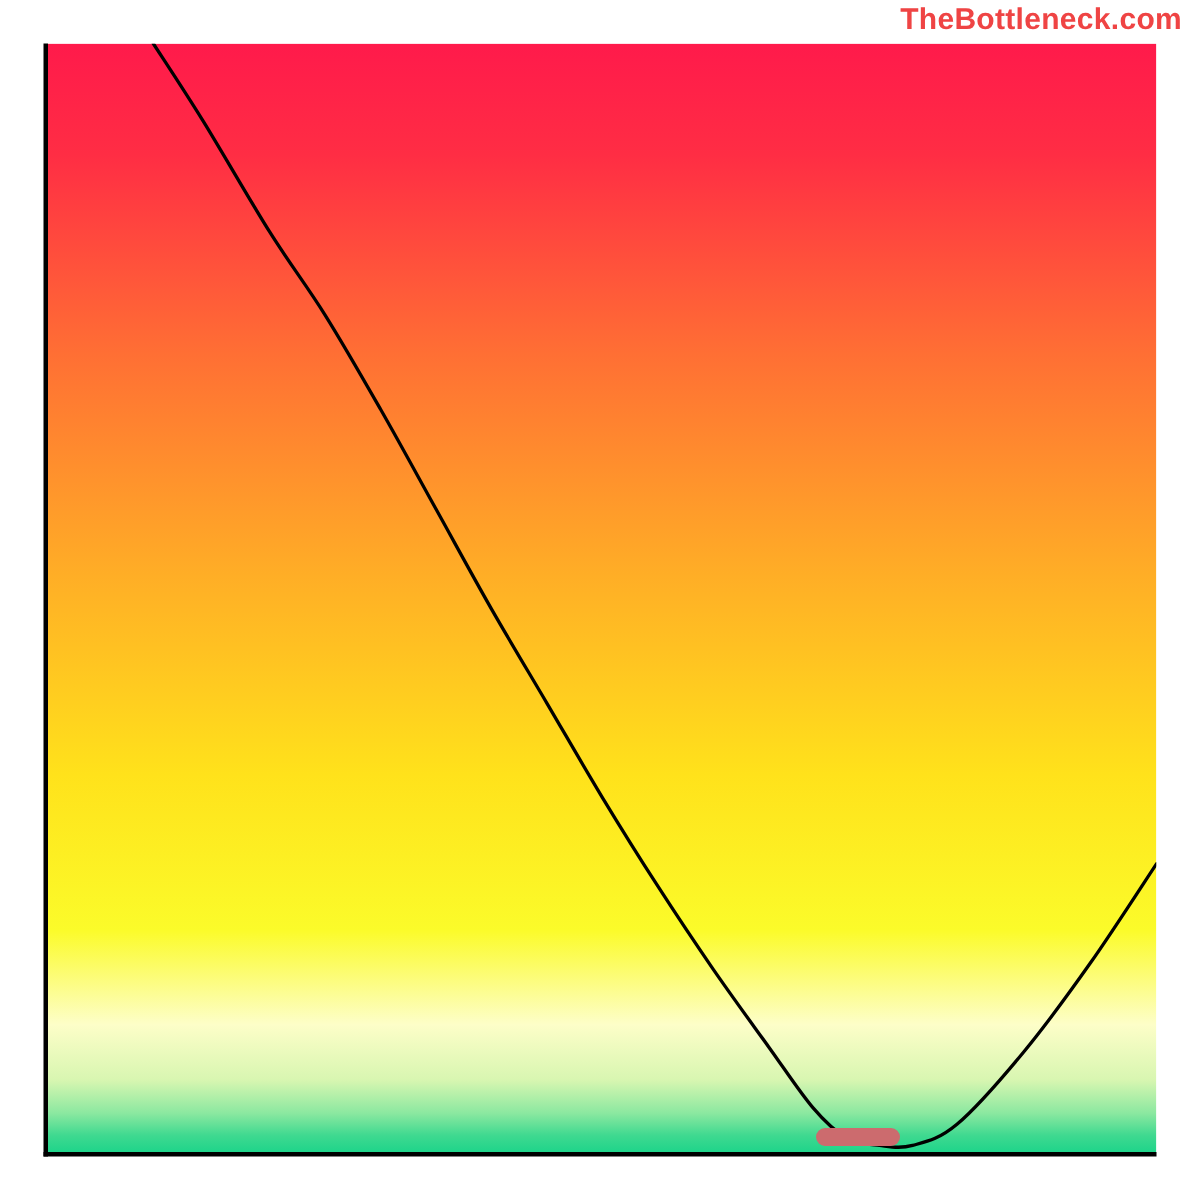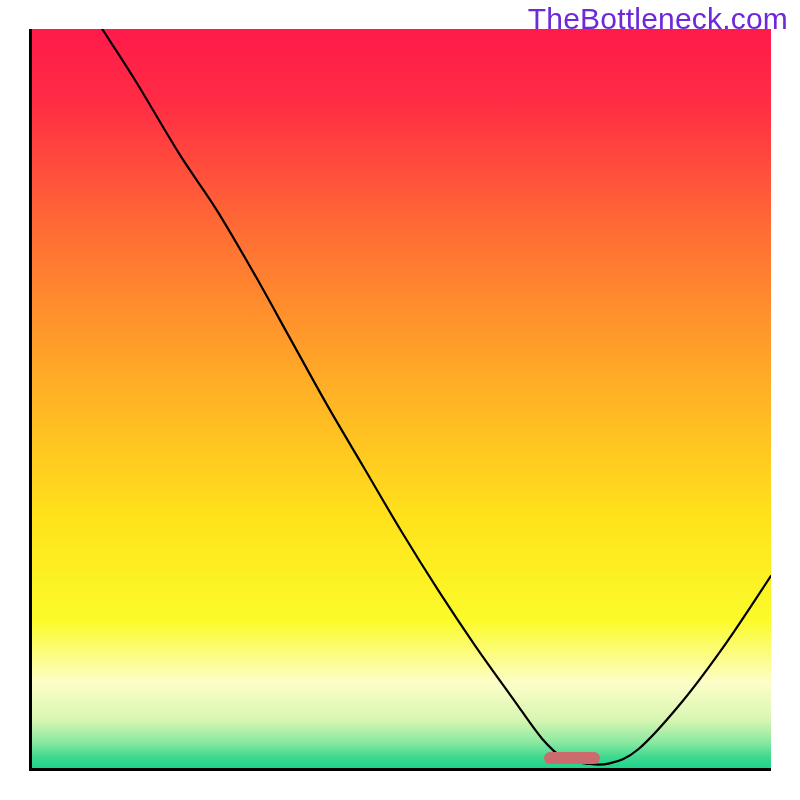--- a/index.html
+++ b/index.html
@@ -2,23 +2,23 @@
 <html><head>
 <meta charset="utf-8">
 <style>
   * { margin: 0; padding: 0; box-sizing: border-box; }
   html, body { width: 800px; height: 800px; overflow: hidden; background: #fff; font-family: Arial, sans-serif; }
   .container { position: relative; width: 800px; height: 800px; }
   .attribution {
     position: absolute;
     top: 2px;
     right: 12px;
-    font-size: 30px;
-    font-weight: normal;
-    color: #6d28d9;
+    font-size: 20px;
+    font-weight: bold;
+    color: #ef4444;
     letter-spacing: 0.2px;
   }
   .plot-frame {
     position: absolute;
     left: 29px;
     top: 29px;
     width: 742px;
     height: 742px;
     border-left: 3px solid #000;
     border-bottom: 3px solid #000;

